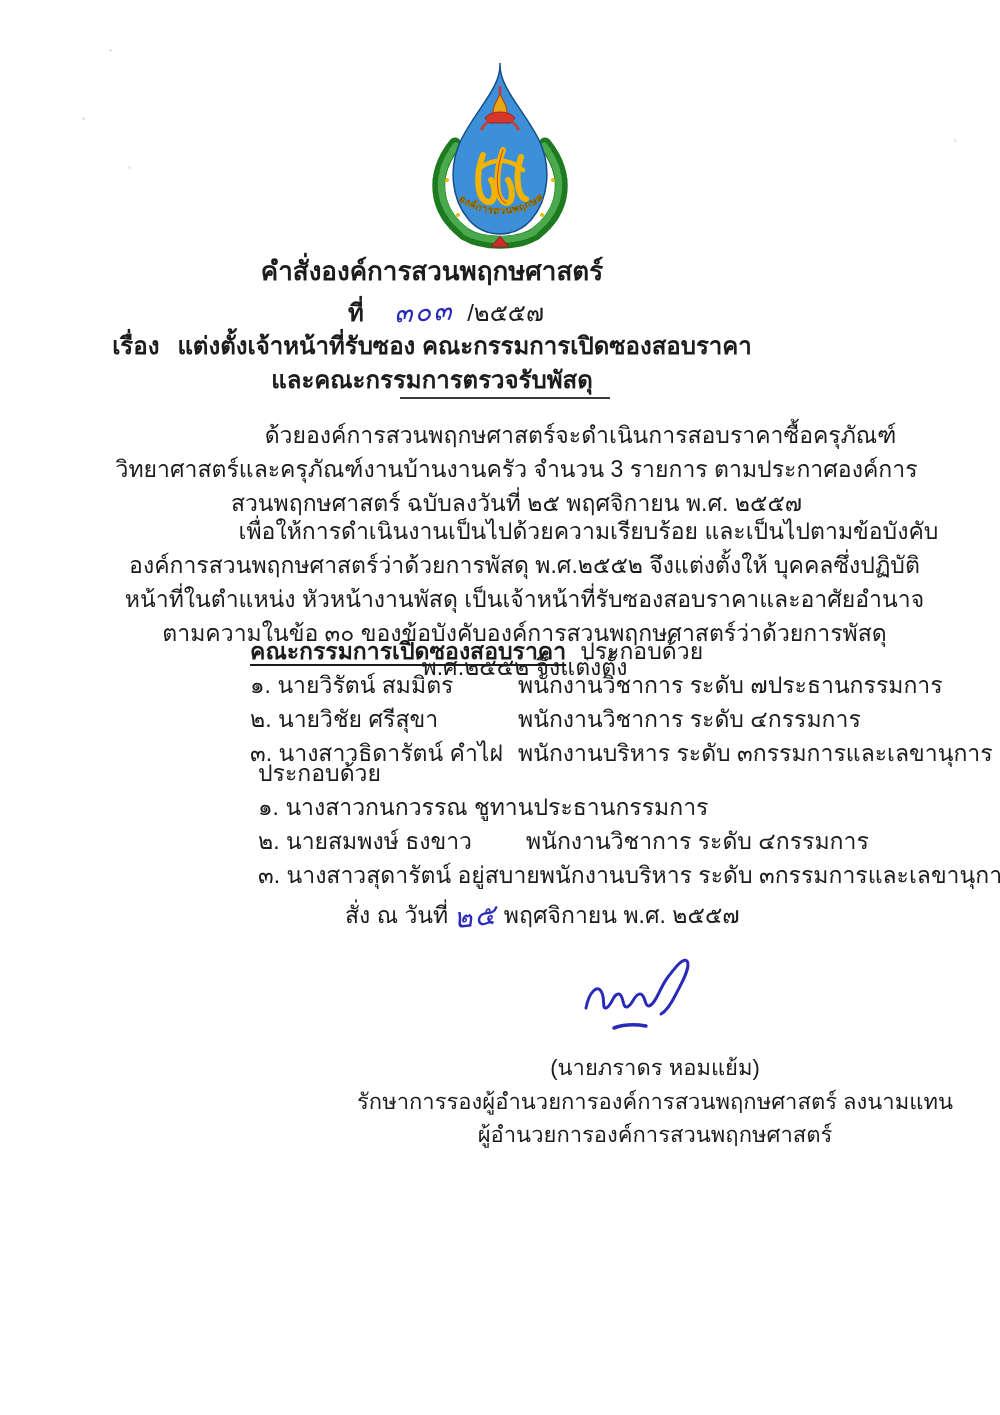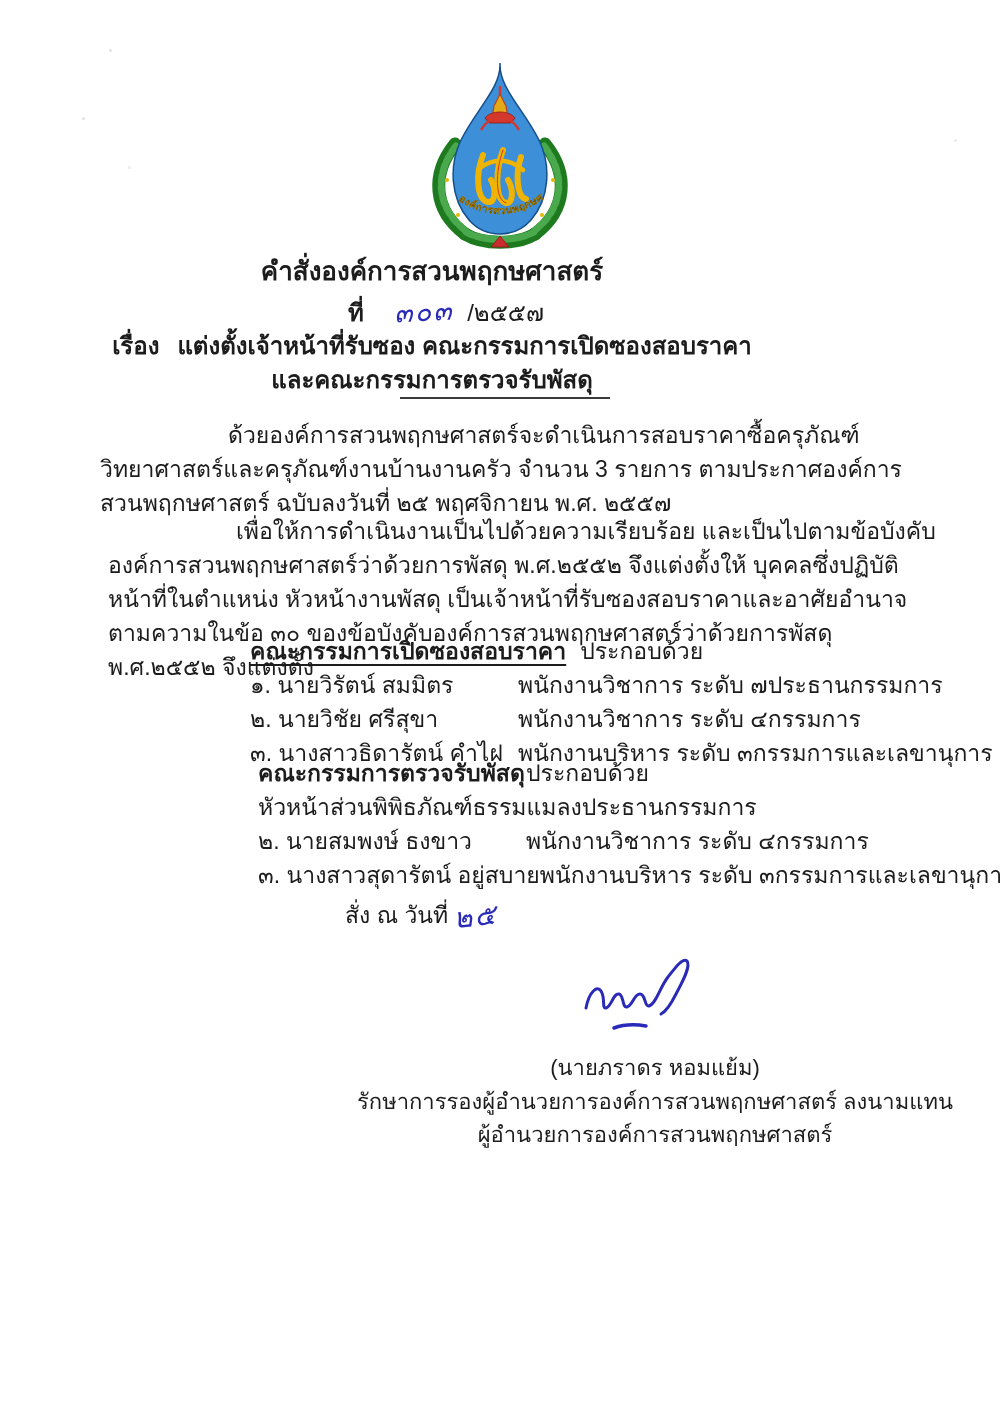--- a/index.html
+++ b/index.html
@@ -23,21 +23,21 @@
     color:#2a2ab8;
     font-style:italic;
     letter-spacing:2px;
     display:inline-block;
     transform:rotate(-3deg);
   }
   .hand-num{font-size:27px;margin:0 14px 0 30px;}
   .hand-day{font-size:28px;margin:0 6px;transform:rotate(-6deg) translateY(-3px);}
   .subject-line{display:flex;justify-content:center;gap:18px;}
   .divider{height:2px;background:#3a3a3a;}
-  .para{width:833px;font-size:23px;line-height:34px;text-indent:128px;margin:0;}
+  .para{width:833px;font-size:23px;line-height:34px;text-indent:128px;margin:0;text-align:center;}
   .committee{font-size:23px;line-height:34px;}
   .crow{display:flex;height:34px;align-items:baseline;}
   .c-name{flex:0 0 268px;white-space:nowrap;}
   .c-pos{flex:0 0 227px;white-space:nowrap;}
   .c-role{flex:1 1 auto;white-space:nowrap;}
   .c-head-inline .gap{display:inline-block;width:14px;}
   .dateline{display:flex;align-items:flex-start;font-size:23px;}
   .sigtext{left:335px;width:640px;text-align:center;font-size:22px;}
   .speck{position:absolute;border-radius:50%;}
 </style>
@@ -134,42 +134,42 @@
     </div>
     <div class="crow">
       <span class="c-name">๓. นางสาวธิดารัตน์  คำไฝ</span>
       <span class="c-pos">พนักงานบริหาร ระดับ ๓</span>
       <span class="c-role">กรรมการและเลขานุการ</span>
     </div>
   </div>
 
   <div class="abs committee" style="top:756px;left:258px;width:690px;">
     <div class="crow">
-      <span class="c-name bold">คณะกรรมการตรวจรับพัสดุ</span>
       <span class="c-pos">ประกอบด้วย</span>
     </div>
     <div class="crow">
-      <span class="c-pos">หัวหน้าส่วนพิพิธภัณฑ์ธรรมแมลง</span>
+      <span class="c-name">๑. นางสาวกนกวรรณ  ชูทาน</span>
       <span class="c-role">ประธานกรรมการ</span>
     </div>
     <div class="crow">
       <span class="c-name">๒. นายสมพงษ์  ธงขาว</span>
       <span class="c-pos">พนักงานวิชาการ ระดับ ๔</span>
       <span class="c-role">กรรมการ</span>
     </div>
     <div class="crow">
       <span class="c-name">๓. นางสาวสุดารัตน์  อยู่สบาย</span>
       <span class="c-pos">พนักงานบริหาร ระดับ ๓</span>
       <span class="c-role">กรรมการและเลขานุการ</span>
     </div>
   </div>
 
   <div class="abs dateline" style="top:897px;left:345px;">
     <span>สั่ง  ณ  วันที่</span>
     <span class="handwriting hand-day">๒๕</span>
+    <span>พฤศจิกายน  พ.ศ. ๒๕๕๗</span>
   </div>
 
   <div class="abs" style="left:572px;top:952px;width:140px;height:92px;">
     <svg width="140" height="92" viewBox="0 0 140 92" xmlns="http://www.w3.org/2000/svg">
       <path d="M14,56 C17,40 26,31 30,41 C33,48 30,57 34,56 C40,54 41,41 47,42 C52,43 50,56 55,55 C61,53 62,42 68,42 C74,42 72,55 77,54 C84,52 88,35 96,25 C103,16 111,5 115,9 C119,14 111,29 104,42 C99,52 93,60 89,62" stroke="#2a2ab8" stroke-width="3" fill="none" stroke-linecap="round" stroke-linejoin="round"></path>
       <path d="M42,76 C53,72 62,72 74,74" stroke="#2a2ab8" stroke-width="3.5" fill="none" stroke-linecap="round"></path>
     </svg>
   </div>
 
   <div class="abs sigtext" style="top:1050px;">(นายภราดร  หอมแย้ม)</div>

